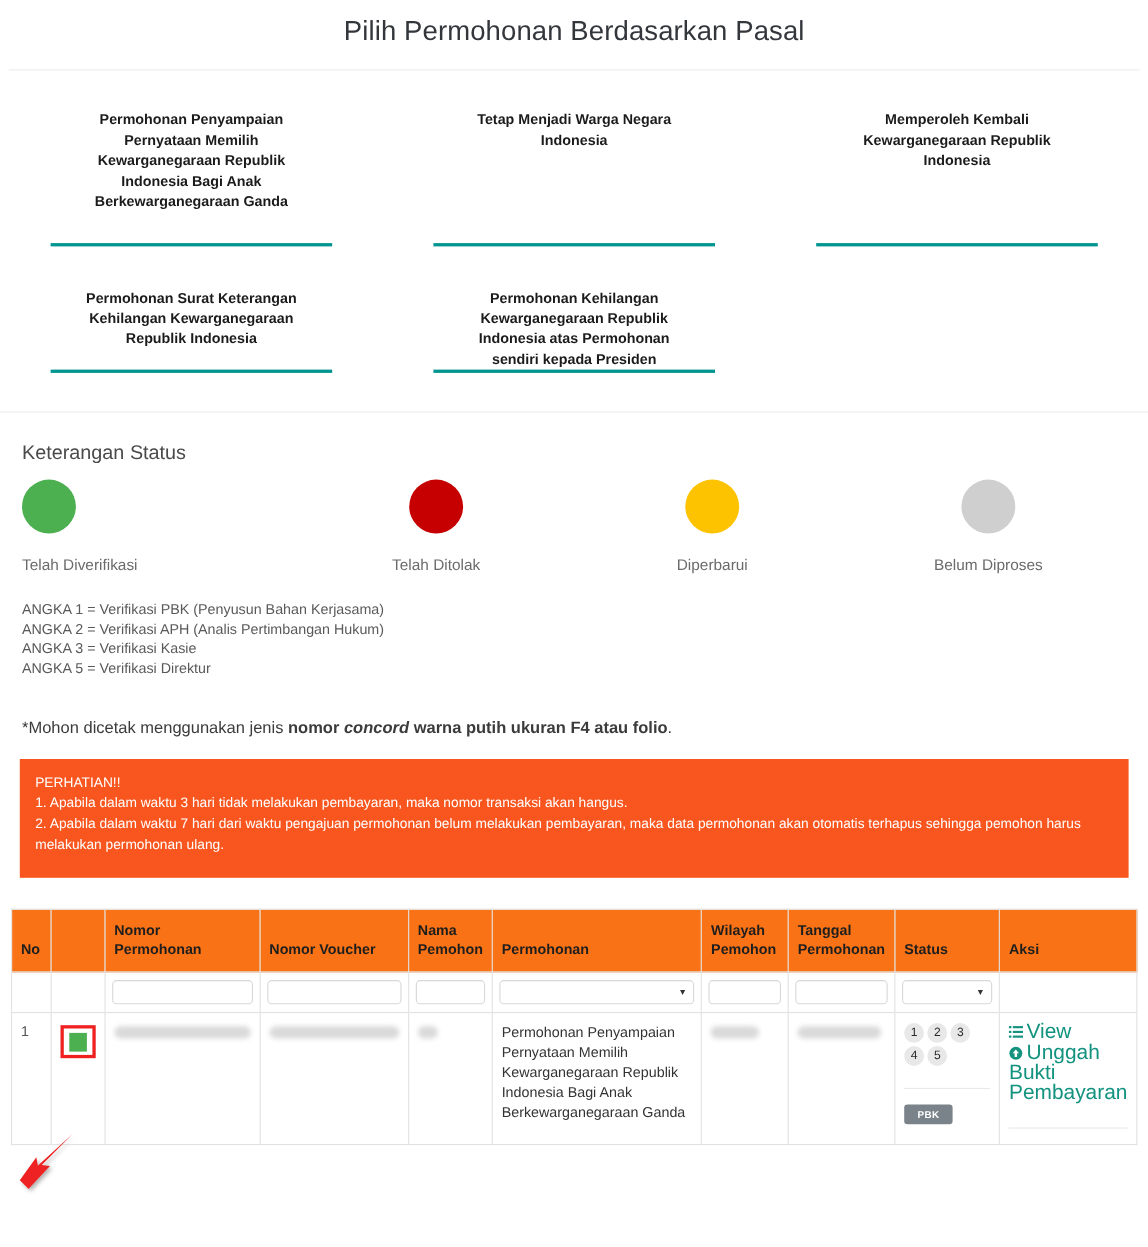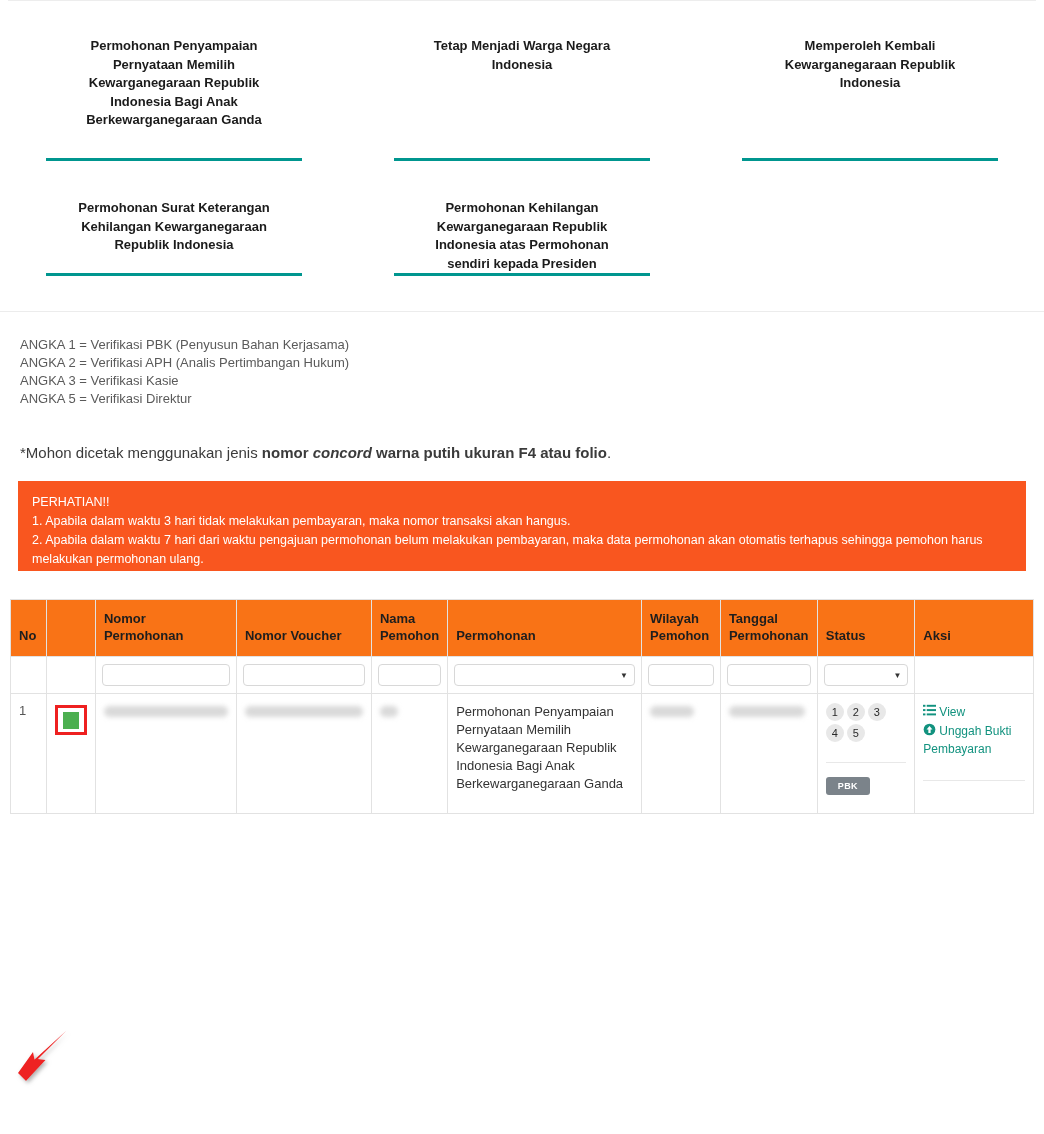--- a/index.html
+++ b/index.html
@@ -124,21 +124,21 @@
     color: #3b3b3b;
   }
   .concord-note b { font-weight: bold; }
   .concord-note i { font-style: italic; }
 
   
   .warn-box {
     margin: 20px 18px 0 18px;
     background: #f9561f;
     color: #ffffff;
-    padding: 12px 14px 2px 14px;
+    padding: 12px 14px 20px 14px;
     font-size: 12.5px;
     line-height: 19px;
   }
   .warn-box div { white-space: normal; }
 
   
   .table-wrap { margin: 28px 10px 0 10px; }
   table.grid {
     width: 100%;
     border-collapse: collapse;
@@ -260,21 +260,21 @@
     font-size: 9px;
     font-weight: bold;
     padding: 4px 12px;
     border-radius: 3px;
     letter-spacing: 0.3px;
   }
 
   .aksi-cell a {
     display: block;
     color: #12927f;
-    font-size: 12px;
+    font-size: 19px;
     line-height: 18px;
     text-decoration: none;
     margin-bottom: 1px;
   }
   .aksi-cell .ic { margin-right: 3px; vertical-align: -1px; }
   .aksi-cell hr {
     border: 0;
     border-top: 1px solid #e8e8e8;
     margin: 22px 0 0 0;
   }
@@ -287,20 +287,21 @@
     width: 60px;
     height: 62px;
     pointer-events: none;
   }
 </style>
 </head>
 <body>
 
 <div class="page">
 
+  <h1 class="page-title">Pilih Permohonan Berdasarkan Pasal</h1>
   <div class="hr-light"></div>
 
   <div class="cards-wrap">
 
     <div class="cards-row first">
       <div class="card-col">
         <div class="card-body">
           <div class="card-text">Permohonan Penyampaian Pernyataan Memilih Kewarganegaraan Republik Indonesia Bagi Anak Berkewarganegaraan Ganda</div>
         </div>
         <div class="card-rule"></div>
@@ -337,20 +338,41 @@
           <div class="card-text"></div>
         </div>
         <div class="card-rule"></div>
       </div>
     </div>
 
   </div>
 
   <div class="section-divider"></div>
 
+  <div class="status-section">
+    <div class="status-heading">Keterangan Status</div>
+    <div class="legend-row">
+      <div class="legend-item">
+        <div class="legend-dot" style="background:#4caf50"></div>
+        <div class="legend-label">Telah Diverifikasi</div>
+      </div>
+      <div class="legend-item">
+        <div class="legend-dot" style="background:#c60000"></div>
+        <div class="legend-label">Telah Ditolak</div>
+      </div>
+      <div class="legend-item">
+        <div class="legend-dot" style="background:#fdc300"></div>
+        <div class="legend-label">Diperbarui</div>
+      </div>
+      <div class="legend-item">
+        <div class="legend-dot" style="background:#cfcfcf"></div>
+        <div class="legend-label">Belum Diproses</div>
+      </div>
+    </div>
+  </div>
 
   <ul class="angka-list">
     <li>ANGKA 1 = Verifikasi PBK (Penyusun Bahan Kerjasama)</li>
     <li>ANGKA 2 = Verifikasi APH (Analis Pertimbangan Hukum)</li>
     <li>ANGKA 3 = Verifikasi Kasie</li>
     <li>ANGKA 5 = Verifikasi Direktur</li>
   </ul>
 
   <div class="concord-note">
     <span>*Mohon dicetak menggunakan jenis </span><b>nomor </b><b><i>concord</i></b><b> warna putih ukuran F4 atau folio</b><span>.</span>

